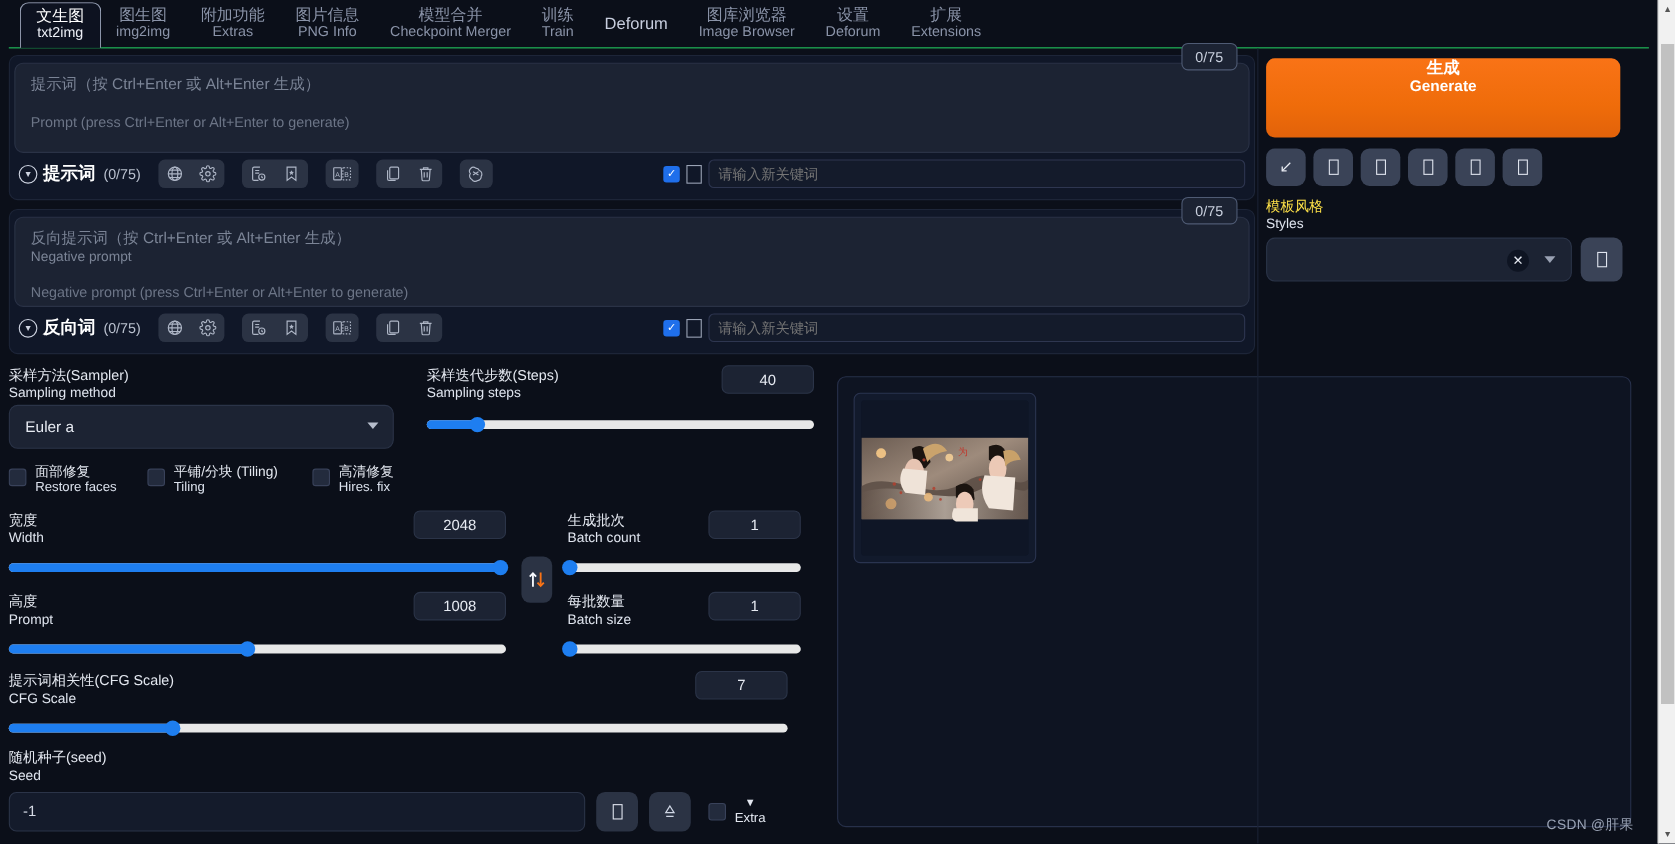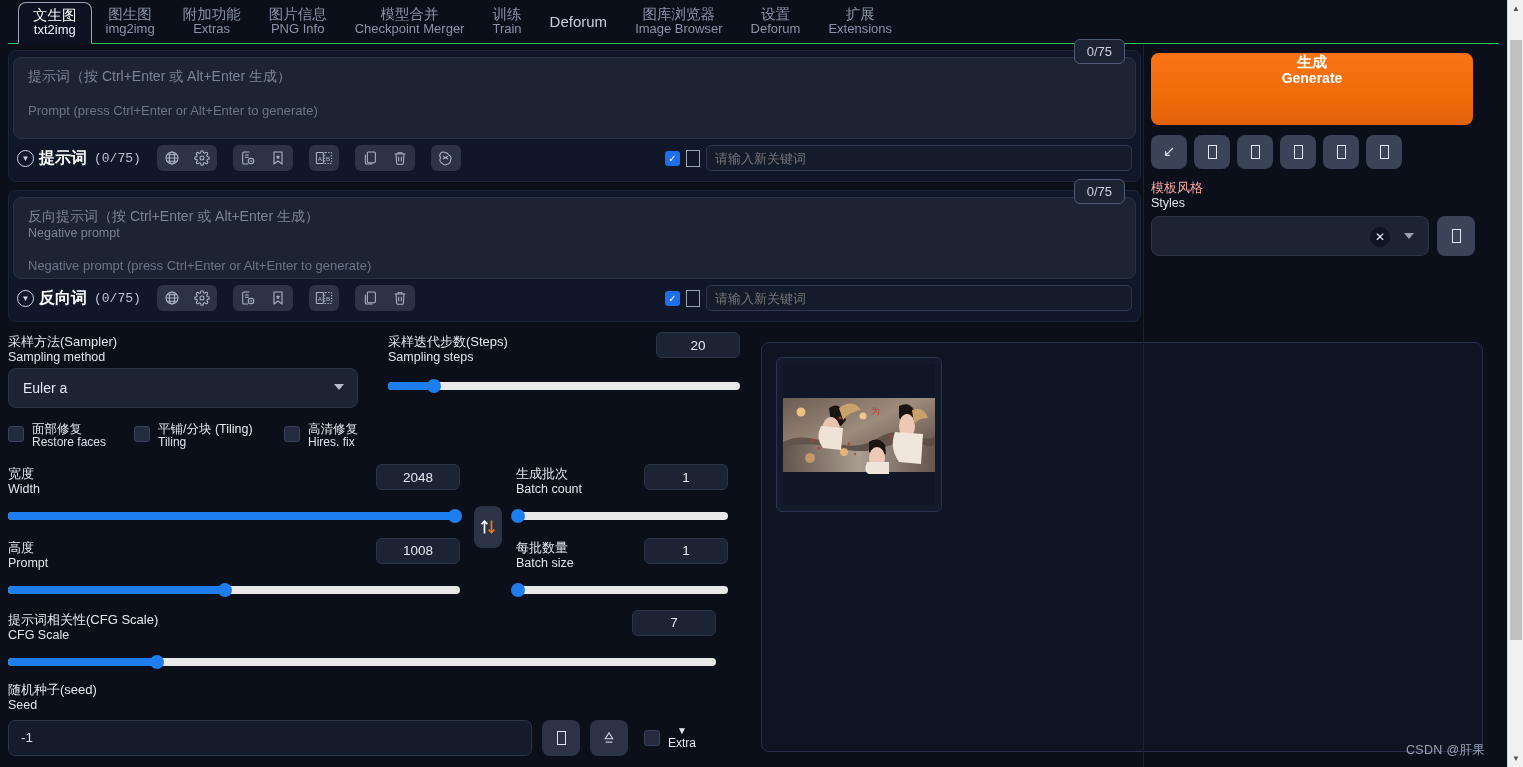--- a/index.html
+++ b/index.html
@@ -118,21 +118,21 @@
     gap: 8px;
   }
   .pt-title { display: flex; align-items: center; gap: 5px; color: #ffffff; }
   .pt-caret {
     width: 17px; height: 17px; border-radius: 50%;
     border: 1.4px solid #cfd5e2;
     display: flex; align-items: center; justify-content: center;
     font-size: 8px; color: #cfd5e2;
   }
   .pt-name { font-size: 16px; font-weight: bold; color: #ffffff; }
-  .pt-count { font-size: 13px; color: #b9c0ce; margin-left: 2px; font-family: Liberation Mono, monospace; }
+  .pt-count { font-size: 13px; color: #b9c0ce; margin-left: 2px; }
 
   .icon-group {
     display: flex; align-items: center;
     background: #2b3344;
     border-radius: 6px;
     margin-left: 8px;
     overflow: hidden;
   }
   .icon-btn {
     width: 30px; height: 26px;
@@ -147,21 +147,21 @@
     width: 15px; height: 15px; border-radius: 3px;
     background: #1f6feb; display: flex; align-items: center; justify-content: center;
     color: #fff; font-size: 10px; cursor: pointer;
     flex: none;
   }
   .kw-tofu {
     width: 14px; height: 17px; border: 1.3px solid #9aa3b5;
     flex: none;
   }
   .kw-input {
-    width: 426px; height: 26px;
+    width: 488px; height: 26px;
     background: #141b2b;
     border: 1px solid #2e3650;
     border-radius: 5px;
     color: #7d8799;
     font-size: 13px;
     padding: 0 8px;
     outline: none;
     font-family: inherit;
   }
 
@@ -307,21 +307,21 @@
     width: 36px; height: 34px;
     background: #3a4357; border-radius: 8px;
     display: flex; align-items: center; justify-content: center;
     cursor: pointer; color: #e9ecf3; font-size: 13px;
   }
   .tofu {
     display: inline-block; width: 9px; height: 14px;
     border: 1.3px solid #dfe4ee;
   }
   .styles-lbl { margin-top: 12px; line-height: 1.12; }
-  .styles-lbl .cn { font-size: 13px; color: #fca5a5; display: block; }
+  .styles-lbl .cn { font-size: 13px; color: #fde047; display: block; }
   .styles-lbl .en { font-size: 12.5px; color: #dfe4ee; display: block; }
   .styles-row { display: flex; align-items: center; gap: 8px; margin-top: 6px; }
   .styles-field {
     position: relative;
     width: 278px; height: 40px;
     background: #1c2333;
     border: 1px solid #2b3448; border-radius: 8px;
   }
   .styles-clear {
     position: absolute; right: 38px; top: 10px;
@@ -612,21 +612,21 @@
                 <span class="dd-caret"></span>
               </div>
             </div>
 
             <div class="field" style="width:352px;">
               <div class="sf-head">
                 <div class="lbl">
                   <span class="cn">采样迭代步数(Steps)</span>
                   <span class="en">Sampling steps</span>
                 </div>
-                <div class="num-box">20</div>
+                <div class="num-box">40</div>
               </div>
               <div class="track" style="margin-top:14px;">
                 <div class="fill" style="width:13%"></div>
                 <div class="knob" style="left:13%"></div>
               </div>
             </div>
           </div>
 
           <div class="checks">
             <div class="chk-item f1">

